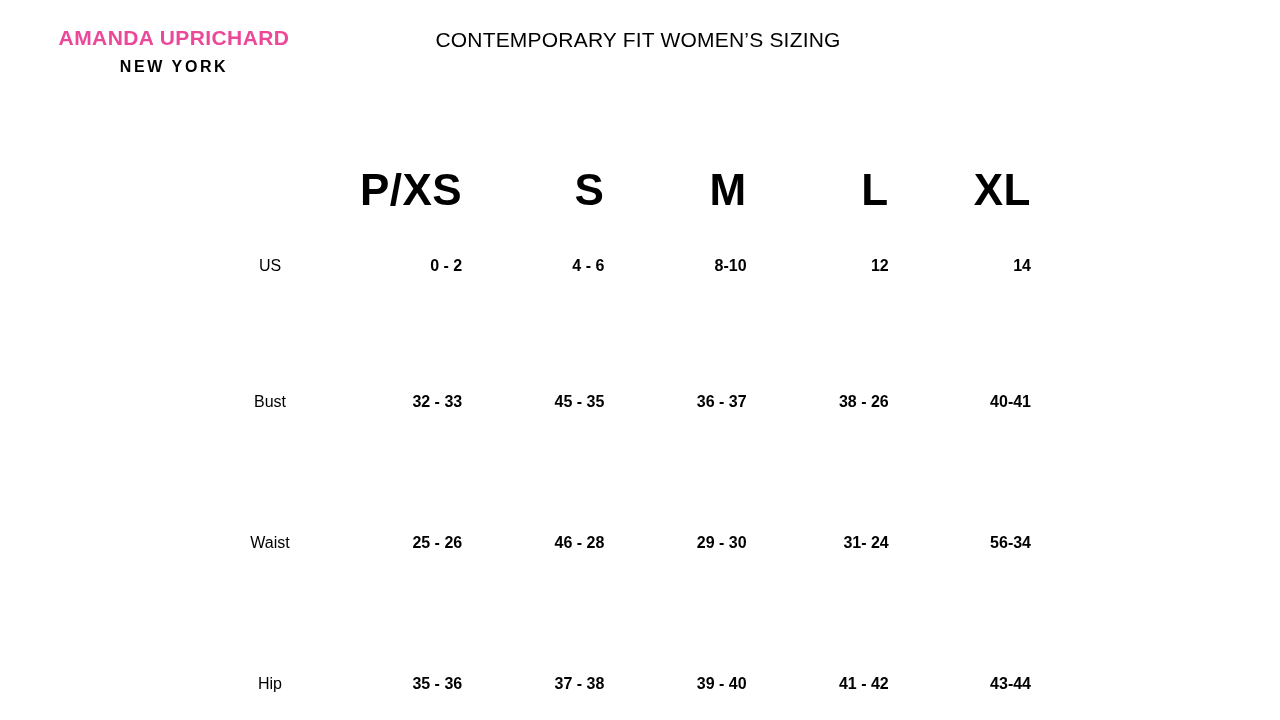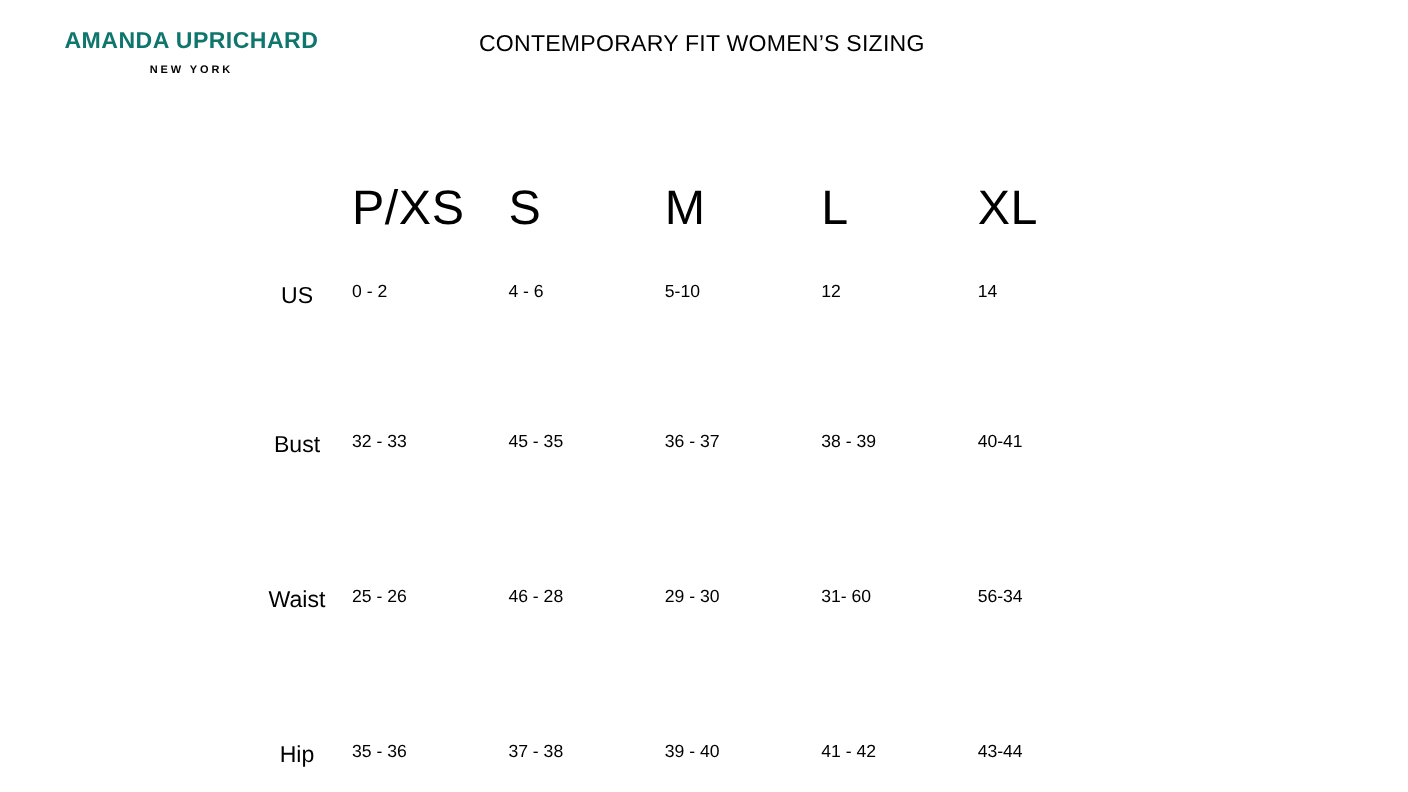--- a/index.html
+++ b/index.html
@@ -22,26 +22,26 @@
     left: 24px;
     top: 26px;
     width: 300px;
     text-align: center;
   }
   .brand-name {
     font-size: 21px;
     font-weight: bold;
     letter-spacing: 0.4px;
     line-height: 1.1;
-    color: #0f766e;
+    color: #ec4899;
     white-space: nowrap;
   }
   .brand-sub {
     margin-top: 9px;
-    font-size: 10px;
+    font-size: 16px;
     font-weight: bold;
     letter-spacing: 2.6px;
     color: #000;
   }
 
   
   .page-heading {
     position: absolute;
     left: 0;
     right: 4px;
@@ -64,23 +64,23 @@
     width: 100%;
     border-collapse: collapse;
     table-layout: fixed;
   }
   table.size-table col.c-label { width: 100px; }
   table.size-table col.c-val   { width: 142.2px; }
 
   .size-table th, .size-table td {
     padding: 0;
     margin: 0;
-    text-align: left;
+    text-align: right;
     vertical-align: middle;
-    font-weight: 400;
+    font-weight: 700;
     border: 0;
   }
 
   .rule {
     border-top: 2px solid #000;
   }
 
   
   .hdr-row td {
     height: 84px;
@@ -91,21 +91,21 @@
   .hdr-row td.row-label { font-size: 0; }
 
   
   .data-row td {
     height: 117px;
     font-size: 16px;
     vertical-align: top;
     padding-top: 24px;
   }
   .data-row td.row-label {
-    font-size: 21px;
+    font-size: 16px;
     font-weight: 400;
     text-align: center;
   }
   
   .data-row.us td {
     height: 112px;
     padding-top: 25px;
   }
   .data-row.us td.row-label { }
 </style>
@@ -137,40 +137,40 @@
         <td class="rule">S</td>
         <td class="rule">M</td>
         <td class="rule">L</td>
         <td class="rule">XL</td>
       </tr>
 
       <tr class="data-row us">
         <td class="row-label rule">US</td>
         <td class="rule">0 - 2</td>
         <td class="rule">4 - 6</td>
-        <td class="rule">5-10</td>
+        <td class="rule">8-10</td>
         <td class="rule">12</td>
         <td class="rule">14</td>
       </tr>
 
       <tr class="data-row">
         <td class="row-label rule">Bust</td>
         <td class="rule">32 - 33</td>
         <td class="rule">45 - 35</td>
         <td class="rule">36 - 37</td>
-        <td class="rule">38 - 39</td>
+        <td class="rule">38 - 26</td>
         <td class="rule">40-41</td>
       </tr>
 
       <tr class="data-row">
         <td class="row-label rule">Waist</td>
         <td class="rule">25 - 26</td>
         <td class="rule">46 - 28</td>
         <td class="rule">29 - 30</td>
-        <td class="rule">31- 60</td>
+        <td class="rule">31- 24</td>
         <td class="rule">56-34</td>
       </tr>
 
       <tr class="data-row">
         <td class="row-label rule">Hip</td>
         <td class="rule">35 - 36</td>
         <td class="rule">37  - 38</td>
         <td class="rule">39 - 40</td>
         <td class="rule">41 - 42</td>
         <td class="rule">43-44</td>

